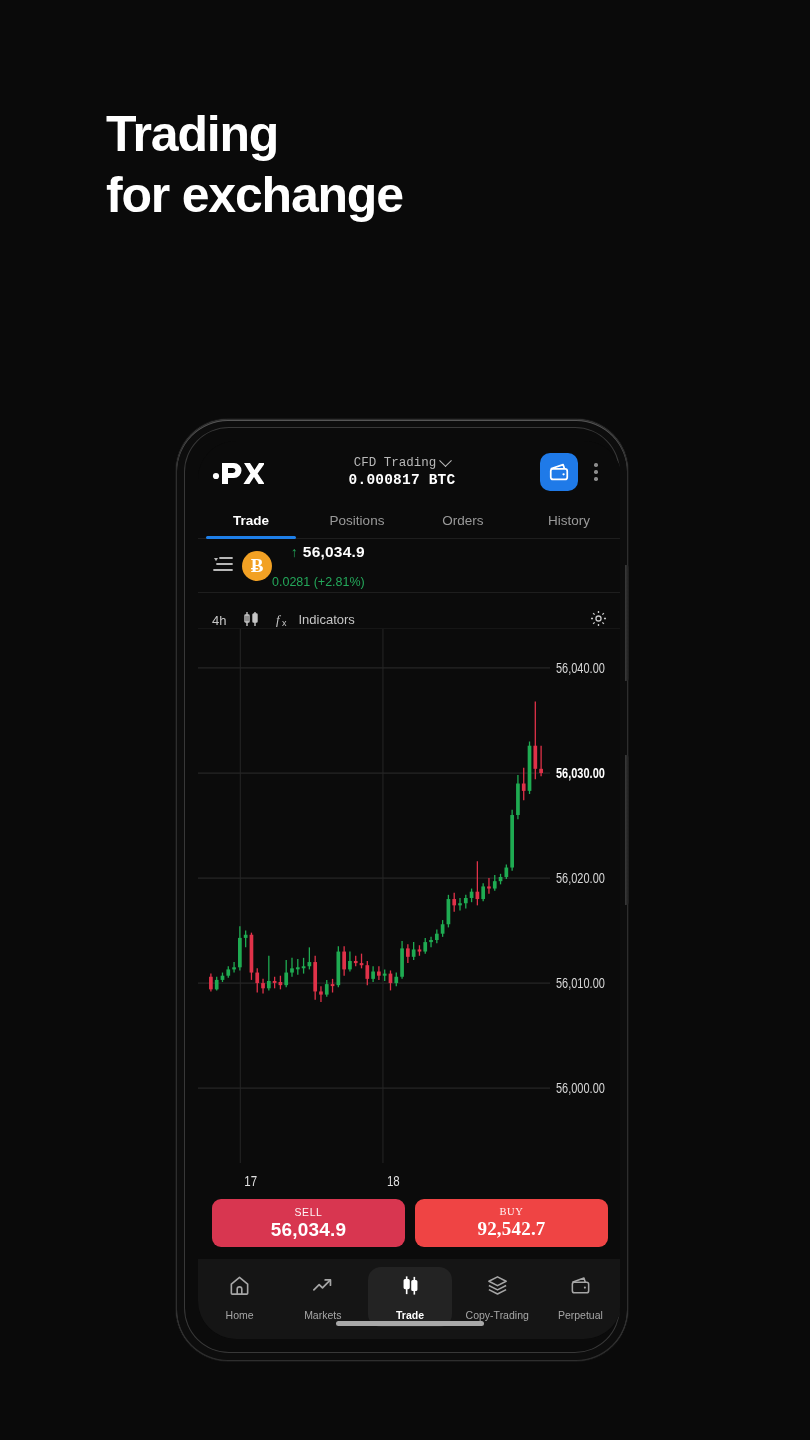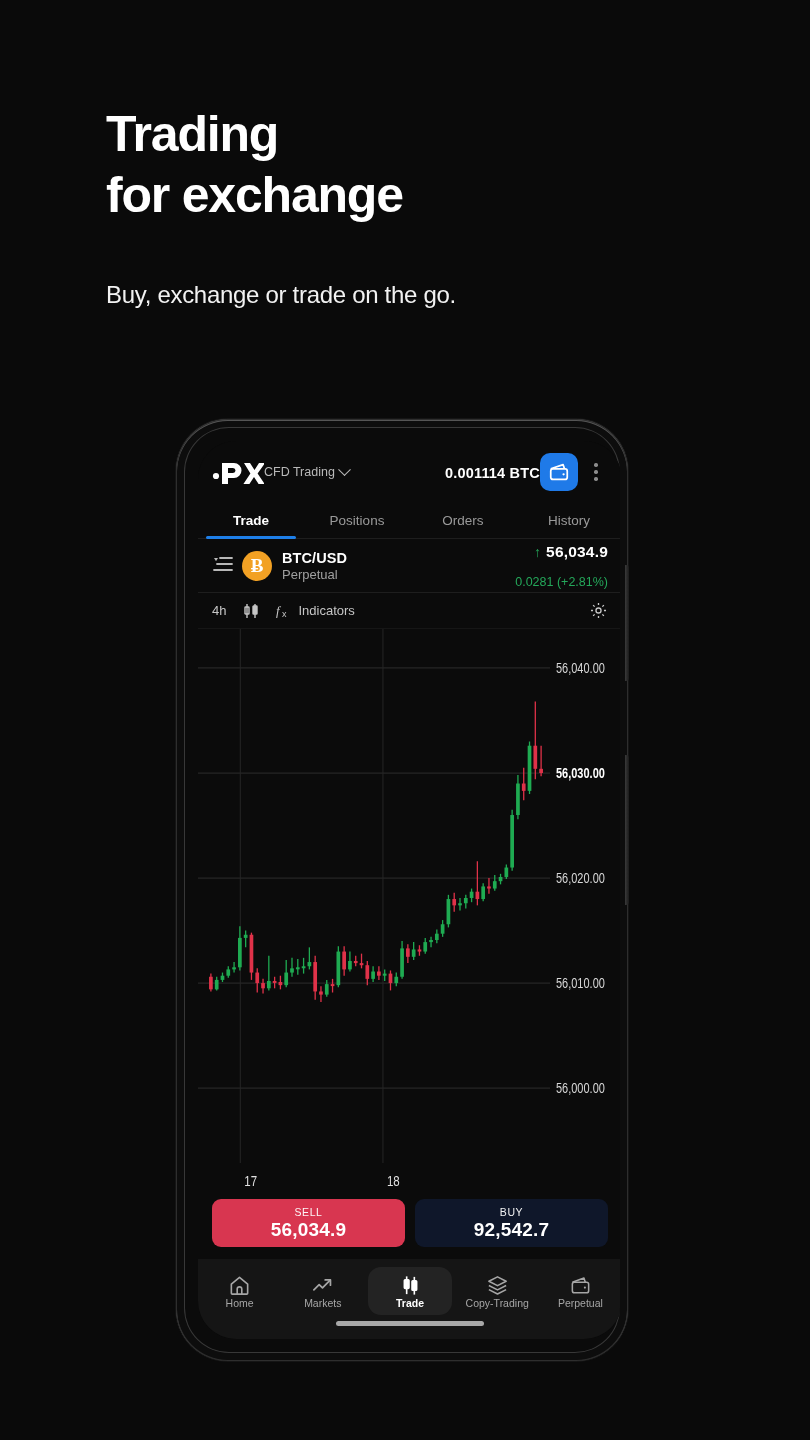--- a/index.html
+++ b/index.html
@@ -60,22 +60,22 @@
 
   
   .app-header{
     height:62px; flex:0 0 62px; position:relative;
     display:flex; align-items:center; padding:0 14px;
     background:#0b0b0b;
   }
   .logo{ width:56px; display:flex; align-items:center; }
   .logo svg{ display:block; }
   .acct{
-    flex:1; display:flex; flex-direction:row;
-    align-items:center; justify-content:space-between; margin-left:-4px;
+    flex:1; display:flex; flex-direction:column;
+    align-items:center; justify-content:flex-start; margin-left:-4px;font-family:Liberation Mono, monospace;
   }
   .acct-top{
     display:flex; align-items:center; gap:5px;
     font-size:12.5px; color:#b9b9b9;
   }
   .acct-bal{ font-size:14.5px; font-weight:bold; color:#fff; margin-top:2px; letter-spacing:.2px;}
   .chev{ width:9px; height:9px; border-right:1.6px solid #b9b9b9; border-bottom:1.6px solid #b9b9b9;
          transform:rotate(45deg) translate(-2px,-2px); }
   .wallet-btn{
     width:38px; height:38px; border-radius:10px; background:#1f7ae8;
@@ -115,21 +115,21 @@
   .pair-sym{ font-size:14.5px; color:#fff; font-weight:bold; letter-spacing:.1px;}
   .pair-sub{ font-size:13px; color:#a0a0a0; margin-top:1px; }
   .price-col{ text-align:right; }
   .price-row{ display:flex; align-items:center; justify-content:flex-end; gap:5px; }
   .arrow-up{ color:#24a75a; font-size:14px; line-height:1;}
   .price-val{ font-size:15.5px; font-weight:bold; color:#fff; letter-spacing:.2px;}
   .price-chg{ font-size:12.5px; color:#24a75a; margin-top:14px; }
 
   
   .chart-bar{
-    height:36px; flex:0 0 36px; display:flex; align-items:center;
+    height:36px; flex:0 0 36px; display:flex; align-items:flex-end;
     padding:0 14px; gap:16px; border-bottom:1px solid #161616;
   }
   .cb-item{ display:flex; align-items:center; gap:6px; font-size:13px; color:#c6c6c6; }
   .cb-spacer{ flex:1; }
 
   
   .chart-wrap{ flex:1; position:relative; background:#0b0b0b; }
   .chart-svg{ position:absolute; inset:0; width:100%; height:100%; }
   .ylab{ fill:#d8d8d8; font-size:11px; font-family:"Liberation Sans",sans-serif; }
   .ylab.bold{ fill:#ffffff; font-weight:bold; }
@@ -137,48 +137,47 @@
 
   
   .orders{
     flex:0 0 66px; display:flex; gap:10px; padding:6px 14px 12px;
   }
   .obtn{
     flex:1; border-radius:9px; display:flex; flex-direction:column;
     align-items:center; justify-content:center; color:#fff;
   }
   .obtn.sell{ background:#d83650; }
-  .obtn.buy{ background:#0f172a; }
+  .obtn.buy{ background:#ef4444;font-family:Liberation Serif, serif; }
   .obtn .lbl{ font-size:10.5px; letter-spacing:.6px; opacity:.95; }
   .obtn .val{ font-size:19px; font-weight:bold; margin-top:1px; letter-spacing:.2px;}
 
   
   .bottomnav{
     flex:0 0 80px; background:#151515; display:flex; align-items:flex-start;
     padding-top:8px; position:relative;
   }
   .nav{
-    flex:1; display:flex; flex-direction:column; align-items:center; gap:0;
+    flex:1; display:flex; flex-direction:column; align-items:center; gap:12px;
     padding:7px 0 6px; border-radius:13px; color:#a6a6a6; font-size:10.5px;
   }
   .nav.active{ background:#232323; color:#fff; font-weight:bold; margin:0 4px; }
   .nav svg{ display:block; }
   .home-ind{
     position:absolute; left:50%; transform:translateX(-50%); bottom:13px;
     width:148px; height:5px; border-radius:3px; background:#a8a8a8;
   }
 </style>
 </head>
 <body>
 
 <div class="page">
 
   <div class="headline">Trading
 for exchange</div>
-  <div class="subhead">Buy, exchange or trade on the go.</div>
 
   <div class="phone">
     <div class="side-btn b1"></div>
     <div class="side-btn b2"></div>
 
     <div class="phone-inner">
       <div class="screen">
 
         <div class="app-header">
           <div class="logo">
@@ -186,21 +185,21 @@
               <circle cx="4" cy="17" r="3.1" fill="#fff"></circle>
               <path d="M10 4 h12 a7.5 7.5 0 0 1 0 15 h-6 v6 h-6 z M16 9 v5 h5 a2.5 2.5 0 0 0 0 -5 z" fill="#fff"></path>
               <path d="M32 4 h6 l4.5 7 L47 4 h6 l-7.4 10.6 L52.6 25 h-6 l-4.6 -7 L37.4 25 h-6 l7 -10.4 z" fill="#fff"></path>
             </svg>
           </div>
           <div class="acct">
             <div class="acct-top">
               <span>CFD Trading</span>
               <span class="chev"></span>
             </div>
-            <div class="acct-bal">0.001114 BTC</div>
+            <div class="acct-bal">0.000817 BTC</div>
           </div>
           <div class="wallet-btn">
             <svg width="22" height="22" viewBox="0 0 24 24" fill="none" stroke="#fff" stroke-width="1.9" stroke-linejoin="round">
               <path d="M3 8.5 L16.5 4 L18 8.5"></path>
               <rect x="3" y="8.5" width="18" height="11.5" rx="2.4"></rect>
               <circle cx="17" cy="14.5" r="1.25" fill="#fff" stroke="none"></circle>
             </svg>
           </div>
           <div class="kebab">
             <i></i>
@@ -228,24 +227,20 @@
           <div class="list-icon">
             <svg width="22" height="18" viewBox="0 0 22 18" stroke="#b8b8b8" stroke-width="1.8" stroke-linecap="round">
               <path d="M8 3 H20"></path>
                 <path d="M5 9 H20"></path>
                 <path d="M2 15 H20"></path>
               <path d="M2 3 h4 l-2 3.2 z" fill="#b8b8b8" stroke="none"></path>
             </svg>
           </div>
           <div class="btc-ic">
             <span>Ƀ</span>
-          </div>
-          <div class="pair">
-            <div class="pair-sym">BTC/USD</div>
-            <div class="pair-sub">Perpetual</div>
           </div>
           <div class="price-col">
             <div class="price-row">
               <span class="arrow-up">↑</span>
               <span class="price-val">56,034.9</span>
             </div>
             <div class="price-chg">0.0281 (+2.81%)</div>
           </div>
         </div>
 

